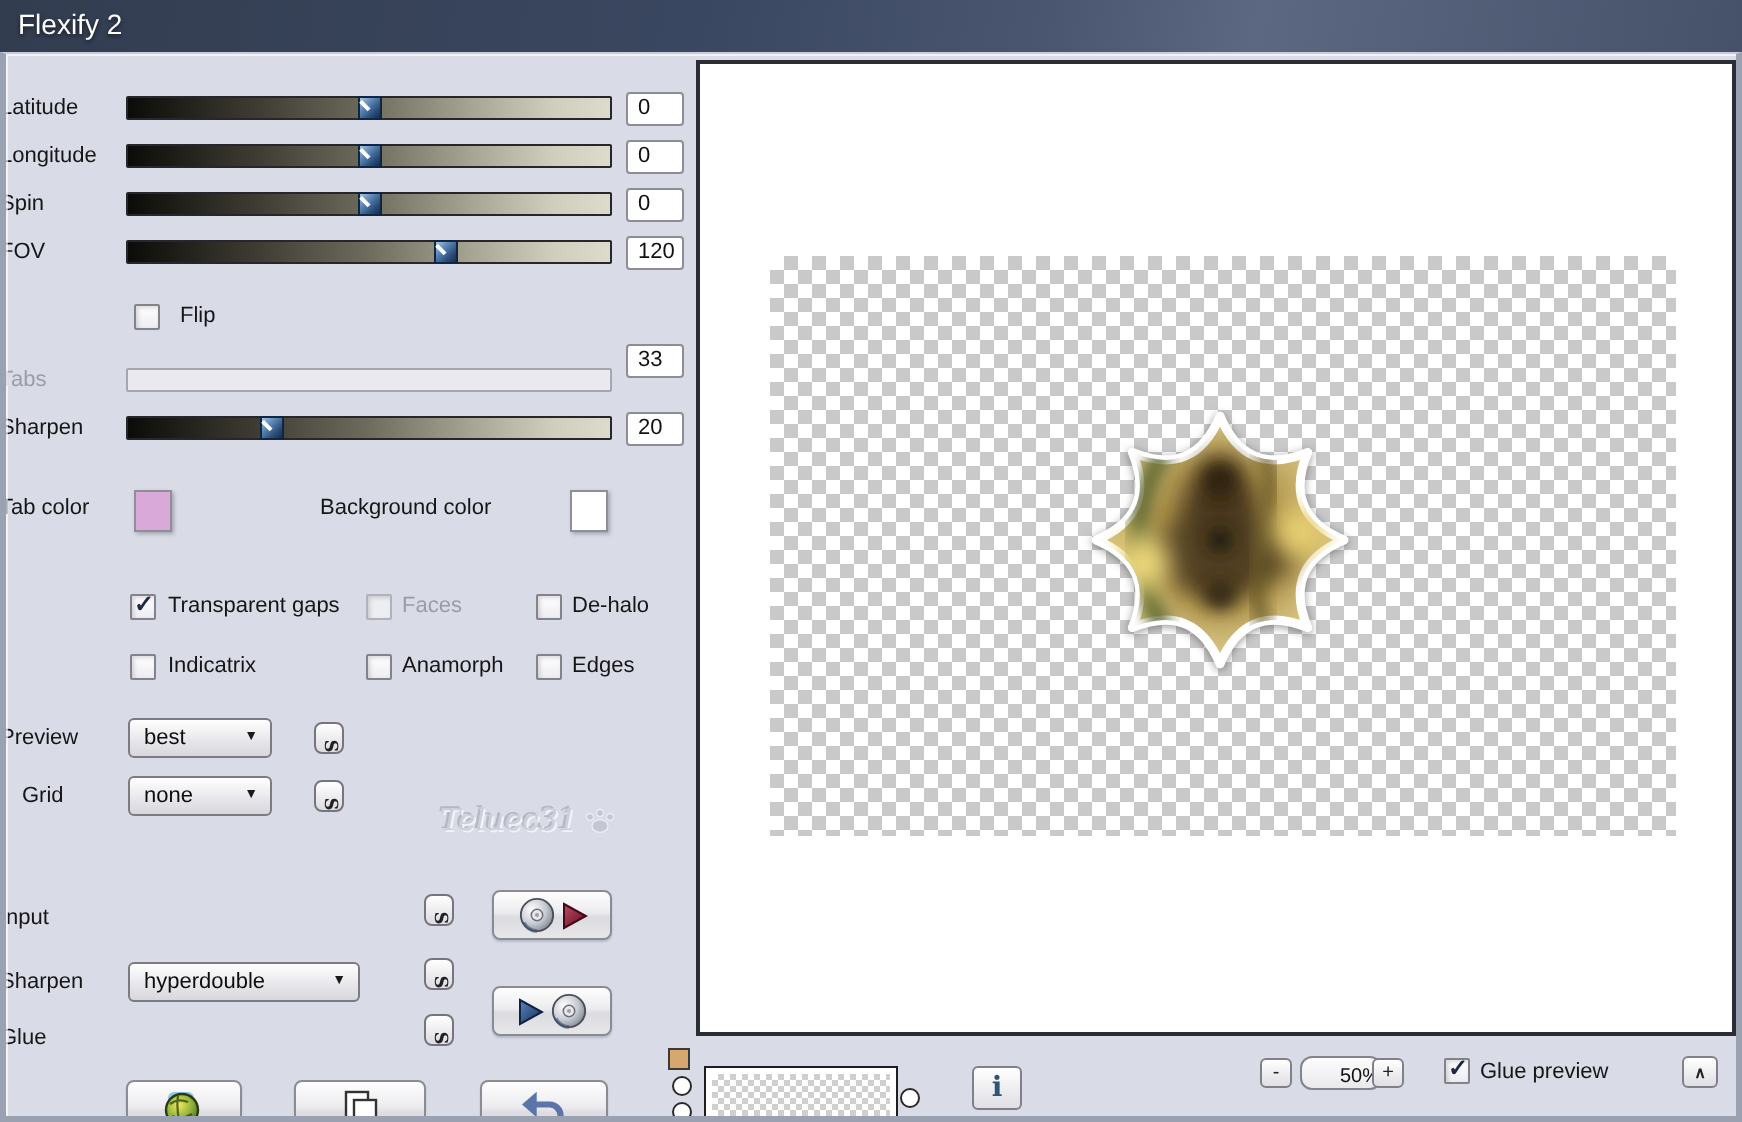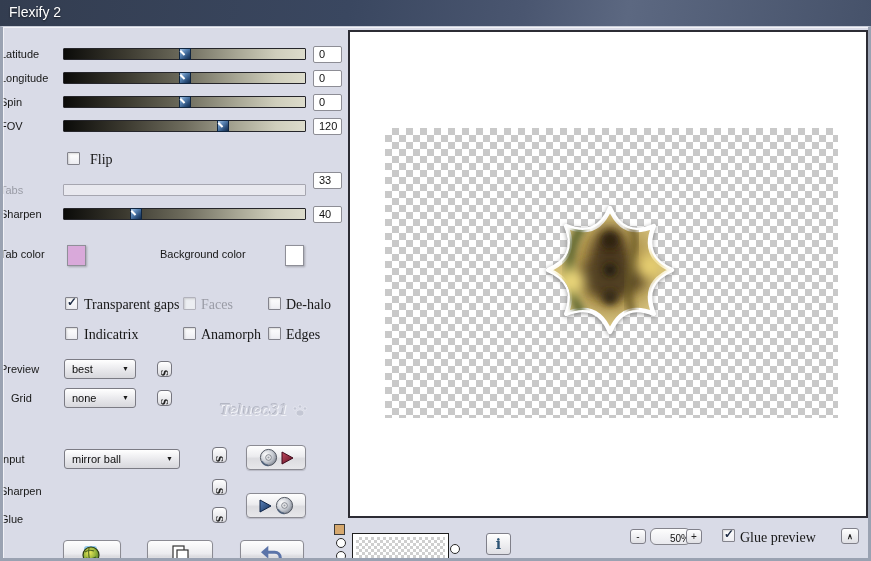--- a/index.html
+++ b/index.html
@@ -29,21 +29,21 @@
   .thumb::after { content:""; position:absolute; left:1px; top:1px; width:6px; height:2px;
     background:#fff; transform:rotate(45deg); transform-origin:0 0; }
   .valbox { position:absolute; left:313px; width:29px; height:17px; background:#fff;
     border:1px solid #8d8d95; border-radius:2px; font-size:11px; color:#111; padding:1px 0 0 5px; }
 
   
   .cb { position:absolute; width:13px; height:13px; background:linear-gradient(#fff,#ededf2);
     border:1px solid #83838c; box-shadow:inset 1px 1px 2px rgba(0,0,0,.15); border-radius:1px; }
   .cb.checked::after { content:"✓"; position:absolute; left:1px; top:-3px; font-size:12px; font-weight:bold; color:#1c2a44; }
   .cb.disabled { background:#eceef2; border-color:#b2b2bc; }
-  .cblabel { position:absolute; font-size:14px; color:#161616; white-space:nowrap;font-family:Liberation Serif, serif; }
+  .cblabel { position:absolute; font-size:11px; color:#161616; white-space:nowrap; }
   .cblabel.dim { color:#9a9ca6; }
 
   .swatch { position:absolute; width:19px; height:21px; border:1px solid #8f8f98;
     box-shadow:1px 1px 2px rgba(0,0,0,.25); }
 
   
   .dd { position:absolute; height:20px; border:1px solid #7b7b84; border-radius:3px;
     background:linear-gradient(#ffffff,#e6e6ea 60%,#d7d7dc); font-size:11px; color:#0e0e0e;
     padding:3px 0 0 7px; }
   .dd::after { content:"▼"; position:absolute; right:6px; top:5px; font-size:7px; color:#1a1a1a; }
@@ -124,21 +124,21 @@
     <div class="cblabel" style="left:90px;top:126px">Flip</div>
 
     <div class="rowlabel dim" style="left:0;top:158px;width:58px">Tabs</div>
     <div class="track disabled" style="top:158px"></div>
     <div class="valbox" style="top:146px">33</div>
 
     <div class="rowlabel" style="left:0;top:182px;width:58px">Sharpen</div>
     <div class="track" style="top:182px">
         <div class="thumb" style="left: calc(30% - 6px);"></div>
       </div>
-    <div class="valbox" style="top:180px">40</div>
+    <div class="valbox" style="top:180px">20</div>
 
     <div class="rowlabel" style="left:0;top:222px;width:63px">Tab color</div>
     <div class="swatch" style="left: 67px; top: 219px; background: rgb(217, 169, 218);"></div>
     <div class="rowlabel" style="left:160px;top:222px;width:123px">Background color</div>
     <div class="swatch" style="left: 285px; top: 219px; background: rgb(255, 255, 255);"></div>
 
     <div class="cb checked" style="left:65px;top:271px"></div>
     <div class="cblabel" style="left:84px;top:271px">Transparent gaps</div>
     <div class="cb disabled" style="left:183px;top:271px"></div>
     <div class="cblabel dim" style="left:201px;top:271px">Faces</div>
@@ -166,24 +166,24 @@
         <g fill="#c4c7d4" stroke="#eef0f6" stroke-width="0.6">
           <ellipse cx="9" cy="11" rx="4" ry="3.2"></ellipse>
           <circle cx="4" cy="6.5" r="1.7"></circle>
             <circle cx="9" cy="4.5" r="1.7"></circle>
             <circle cx="14" cy="6.5" r="1.7"></circle>
         </g>
       </svg>
     </div>
 
     <div class="rowlabel" style="left:0;top:427px;width:58px">Input</div>
-    <div class="dd" style="left:64px;top:423px;width:116px"><span>mirror ball</span></div>
     <div class="sbtn" style="left:212px;top:421px"><span>S</span></div>
 
     <div class="rowlabel" style="left:0;top:459px;width:58px">Sharpen</div>
+    <div class="dd" style="left:64px;top:455px;width:116px"><span>hyperdouble</span></div>
     <div class="sbtn" style="left:212px;top:453px"><span>S</span></div>
 
     <div class="rowlabel" style="left:0;top:487px;width:58px">Glue</div>
     <div class="sbtn" style="left:212px;top:481px"><span>S</span></div>
 
     <div class="btn3d" style="left:246px;top:419px;width:60px;height:25px">
       <svg width="19" height="19" viewBox="0 0 20 20">
         <defs>
             <radialGradient id="cd1" cx="35%" cy="35%" r="75%">
           <stop offset="0%" stop-color="#ffffff"></stop>

